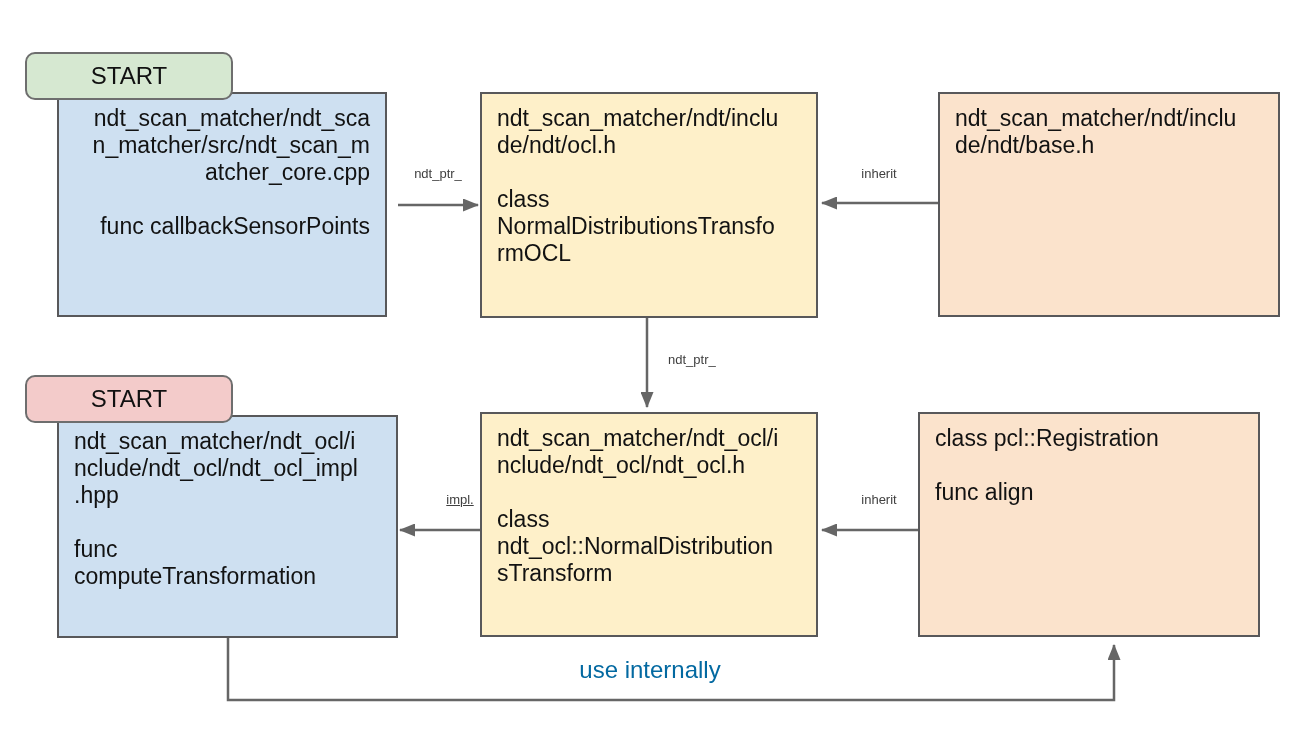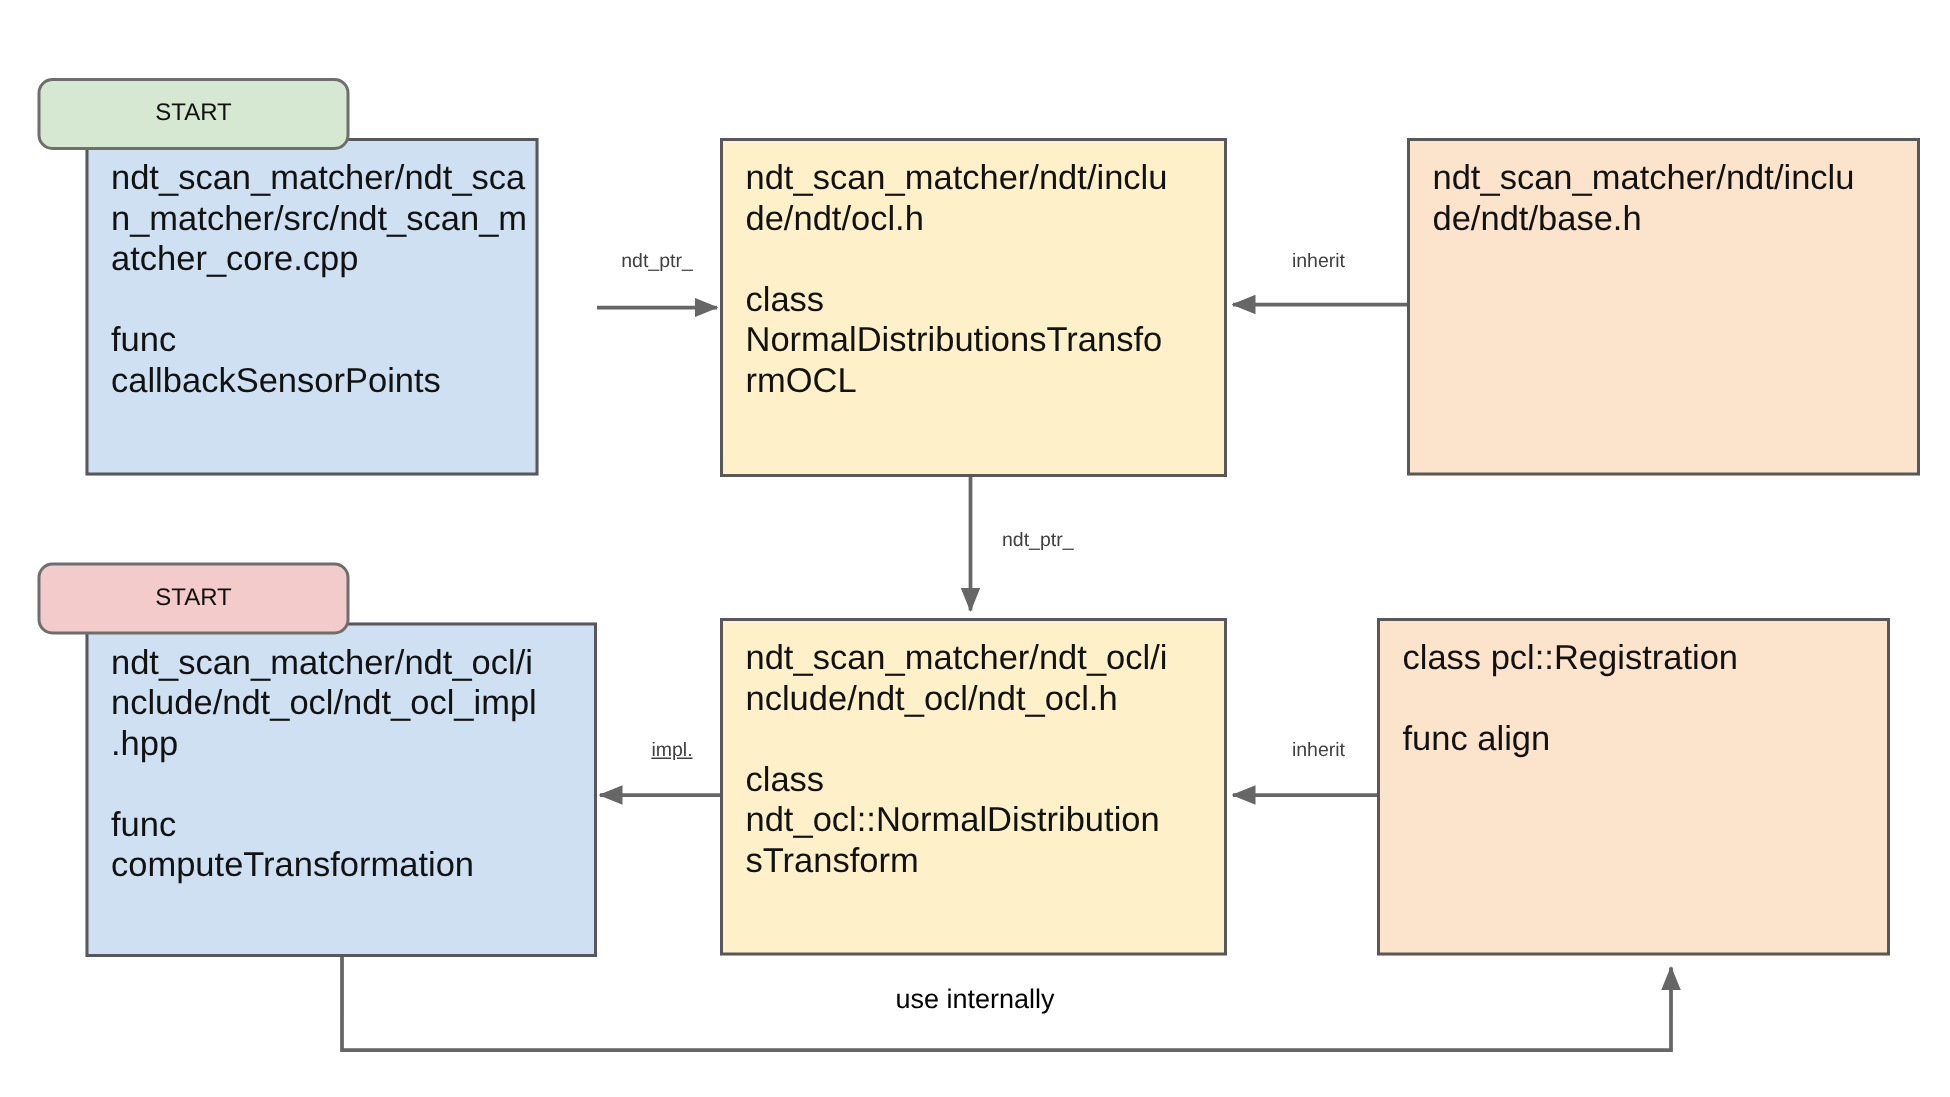--- a/index.html
+++ b/index.html
@@ -39,48 +39,48 @@
   .badge {
     position: absolute;
     box-sizing: border-box;
     width: 208px;
     height: 48px;
     border: 2px solid #6e6e6e;
     border-radius: 10px;
     display: flex;
     align-items: center;
     justify-content: center;
-    font-size: 16px;
+    font-size: 24px;
     color: #111111;
     z-index: 3;
   }
   .badge-start { left: 25px; top: 52px; background: var(--start-badge, #d6e8d1); }
   .badge-goal  { left: 25px; top: 375px; background: var(--goal-badge, #f3cbca); }
   .edge-label {
     position: absolute;
     font-size: 13px;
     color: #404040;
     text-align: center;
   }
-  .edge-label.big { font-size: 18px; color: #000000; }
+  .edge-label.big { font-size: 24px; color: #0369a1; }
   .edge-label.left-align { text-align: left; }
 
   
-  .n-scan-core   { left: 57px;  top: 92px;  width: 302px; height: 225px; z-index: 2; }
+  .n-scan-core   { left: 57px;  top: 92px;  width: 330px; height: 225px; z-index: 2; text-align: right; }
   .n-ocl-h       { left: 480px; top: 92px;  width: 338px; height: 226px; }
   .n-base-h      { left: 938px; top: 92px;  width: 342px; height: 225px; }
   .n-impl-hpp    { left: 57px;  top: 415px; width: 341px; height: 223px; z-index: 2; }
   .n-ndtocl-h    { left: 480px; top: 412px; width: 338px; height: 225px; }
   .n-pcl-reg     { left: 918px; top: 412px; width: 342px; height: 225px; }
 
   
   .l-ndtptr-top  { left: 396px; top: 166px; width: 84px; }
   .l-inherit-top { left: 820px; top: 166px; width: 118px; }
   .l-ndtptr-mid  { left: 668px; top: 352px; width: 100px; }
-  .l-impl        { left: 408px; top: 492px; width: 80px; text-decoration: underline; }
+  .l-impl        { left: 420px; top: 492px; width: 80px; text-decoration: underline; }
   .l-inherit-bot { left: 820px; top: 492px; width: 118px; }
   .l-use-intern  { left: 480px; top: 656px; width: 340px; }
 </style>
 </head>
 <body>
 
 <div class="canvas">
 
   <svg class="arrows-layer" width="1300" height="731" viewBox="0 0 1300 731" xmlns="http://www.w3.org/2000/svg">
     <defs>

